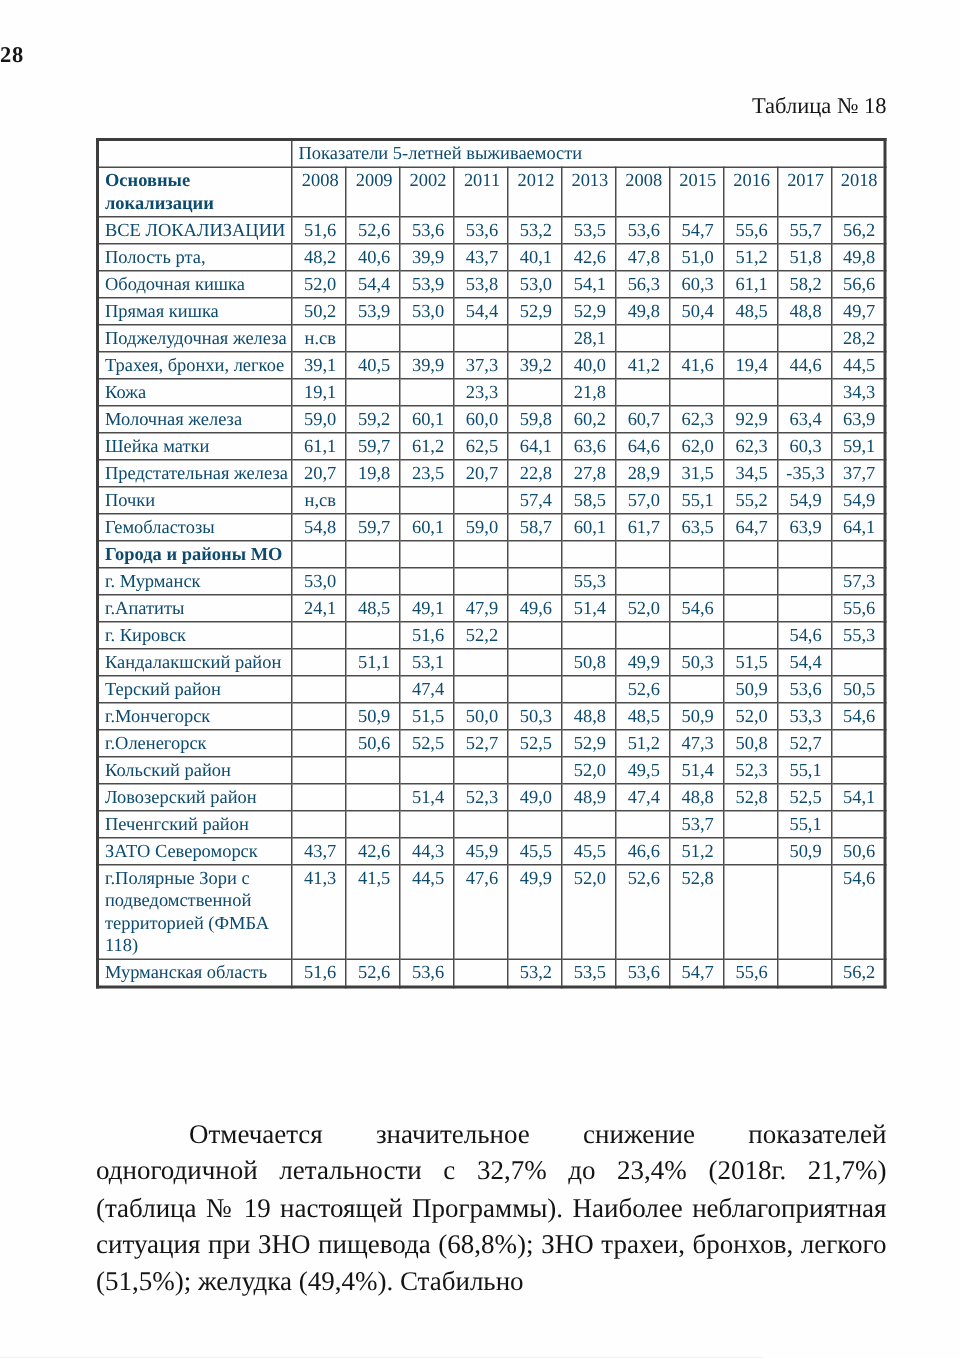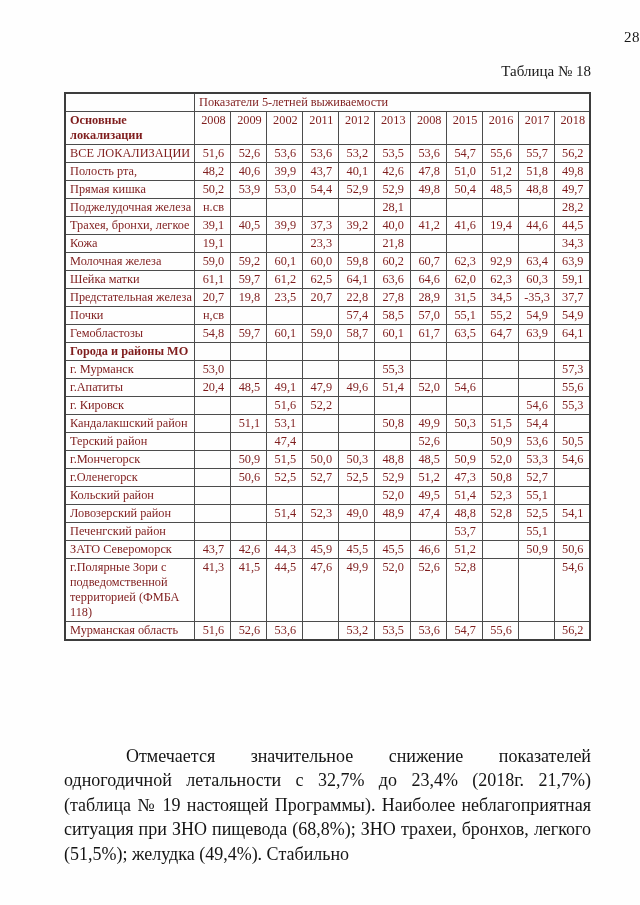--- a/index.html
+++ b/index.html
@@ -6,33 +6,33 @@
   .page{
     position:relative;
     width:640px;height:905px;
     background:#fefefe;
     font-family:"Liberation Serif", serif;
     color:#161616;
     overflow:hidden;
   }
   .page-number{
     position:absolute;top:29px;left:0;width:100%;
-    text-align:right;font-size:15px;letter-spacing:.5px;
+    text-align:left;font-size:15px;letter-spacing:.5px;font-weight:bold;
   }
   .table-caption{
     position:absolute;top:63px;right:49px;
     font-size:15px;
   }
   table.data-table{
     position:absolute;top:92px;left:64px;
     width:527px;
     border-collapse:collapse;
     table-layout:fixed;
     font-size:12.3px;line-height:1.22;
-    color:#7f1d1d;
+    color:#0c4a6e;
   }
   table.data-table td{
     border:1px solid #4c4c4c;
     padding:1px 2px 1px 4px;
     vertical-align:top;
     overflow:hidden;
   }
   table.data-table{border:2px solid #3d3d3d;}
   td.lbl{width:122px;text-align:left;}
   td.grp{text-align:left;padding-left:6px;}
@@ -95,20 +95,34 @@
           <td class="val">43,7</td>
           <td class="val">40,1</td>
           <td class="val">42,6</td>
           <td class="val">47,8</td>
           <td class="val">51,0</td>
           <td class="val">51,2</td>
           <td class="val">51,8</td>
           <td class="val">49,8</td>
         </tr>
         <tr>
+          <td class="lbl">Ободочная кишка</td>
+          <td class="val">52,0</td>
+          <td class="val">54,4</td>
+          <td class="val">53,9</td>
+          <td class="val">53,8</td>
+          <td class="val">53,0</td>
+          <td class="val">54,1</td>
+          <td class="val">56,3</td>
+          <td class="val">60,3</td>
+          <td class="val">61,1</td>
+          <td class="val">58,2</td>
+          <td class="val">56,6</td>
+        </tr>
+        <tr>
           <td class="lbl">Прямая кишка</td>
           <td class="val">50,2</td>
           <td class="val">53,9</td>
           <td class="val">53,0</td>
           <td class="val">54,4</td>
           <td class="val">52,9</td>
           <td class="val">52,9</td>
           <td class="val">49,8</td>
           <td class="val">50,4</td>
           <td class="val">48,5</td>
@@ -250,21 +264,21 @@
           <td class="val"></td>
           <td class="val">55,3</td>
           <td class="val"></td>
           <td class="val"></td>
           <td class="val"></td>
           <td class="val"></td>
           <td class="val">57,3</td>
         </tr>
         <tr>
           <td class="lbl">г.Апатиты</td>
-          <td class="val">20,4</td>
+          <td class="val">24,1</td>
           <td class="val">48,5</td>
           <td class="val">49,1</td>
           <td class="val">47,9</td>
           <td class="val">49,6</td>
           <td class="val">51,4</td>
           <td class="val">52,0</td>
           <td class="val">54,6</td>
           <td class="val"></td>
           <td class="val"></td>
           <td class="val">55,6</td>

